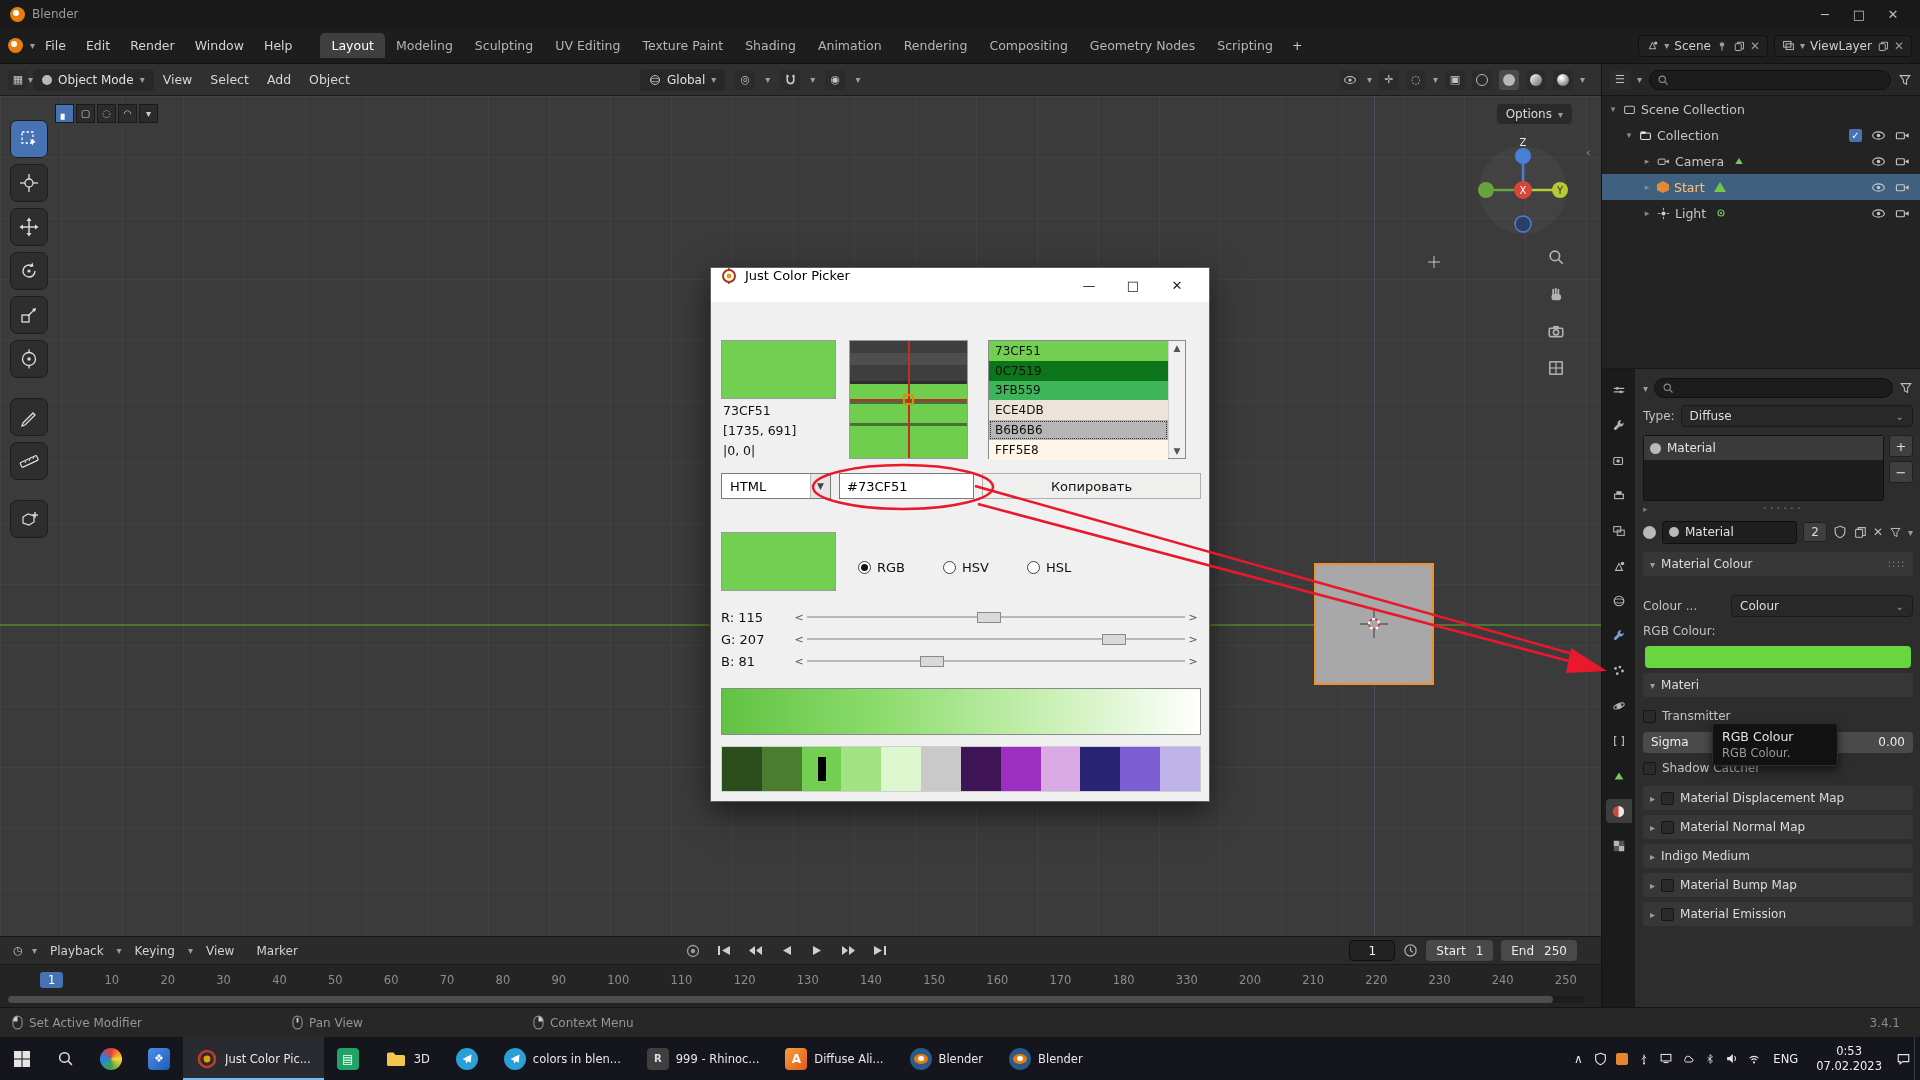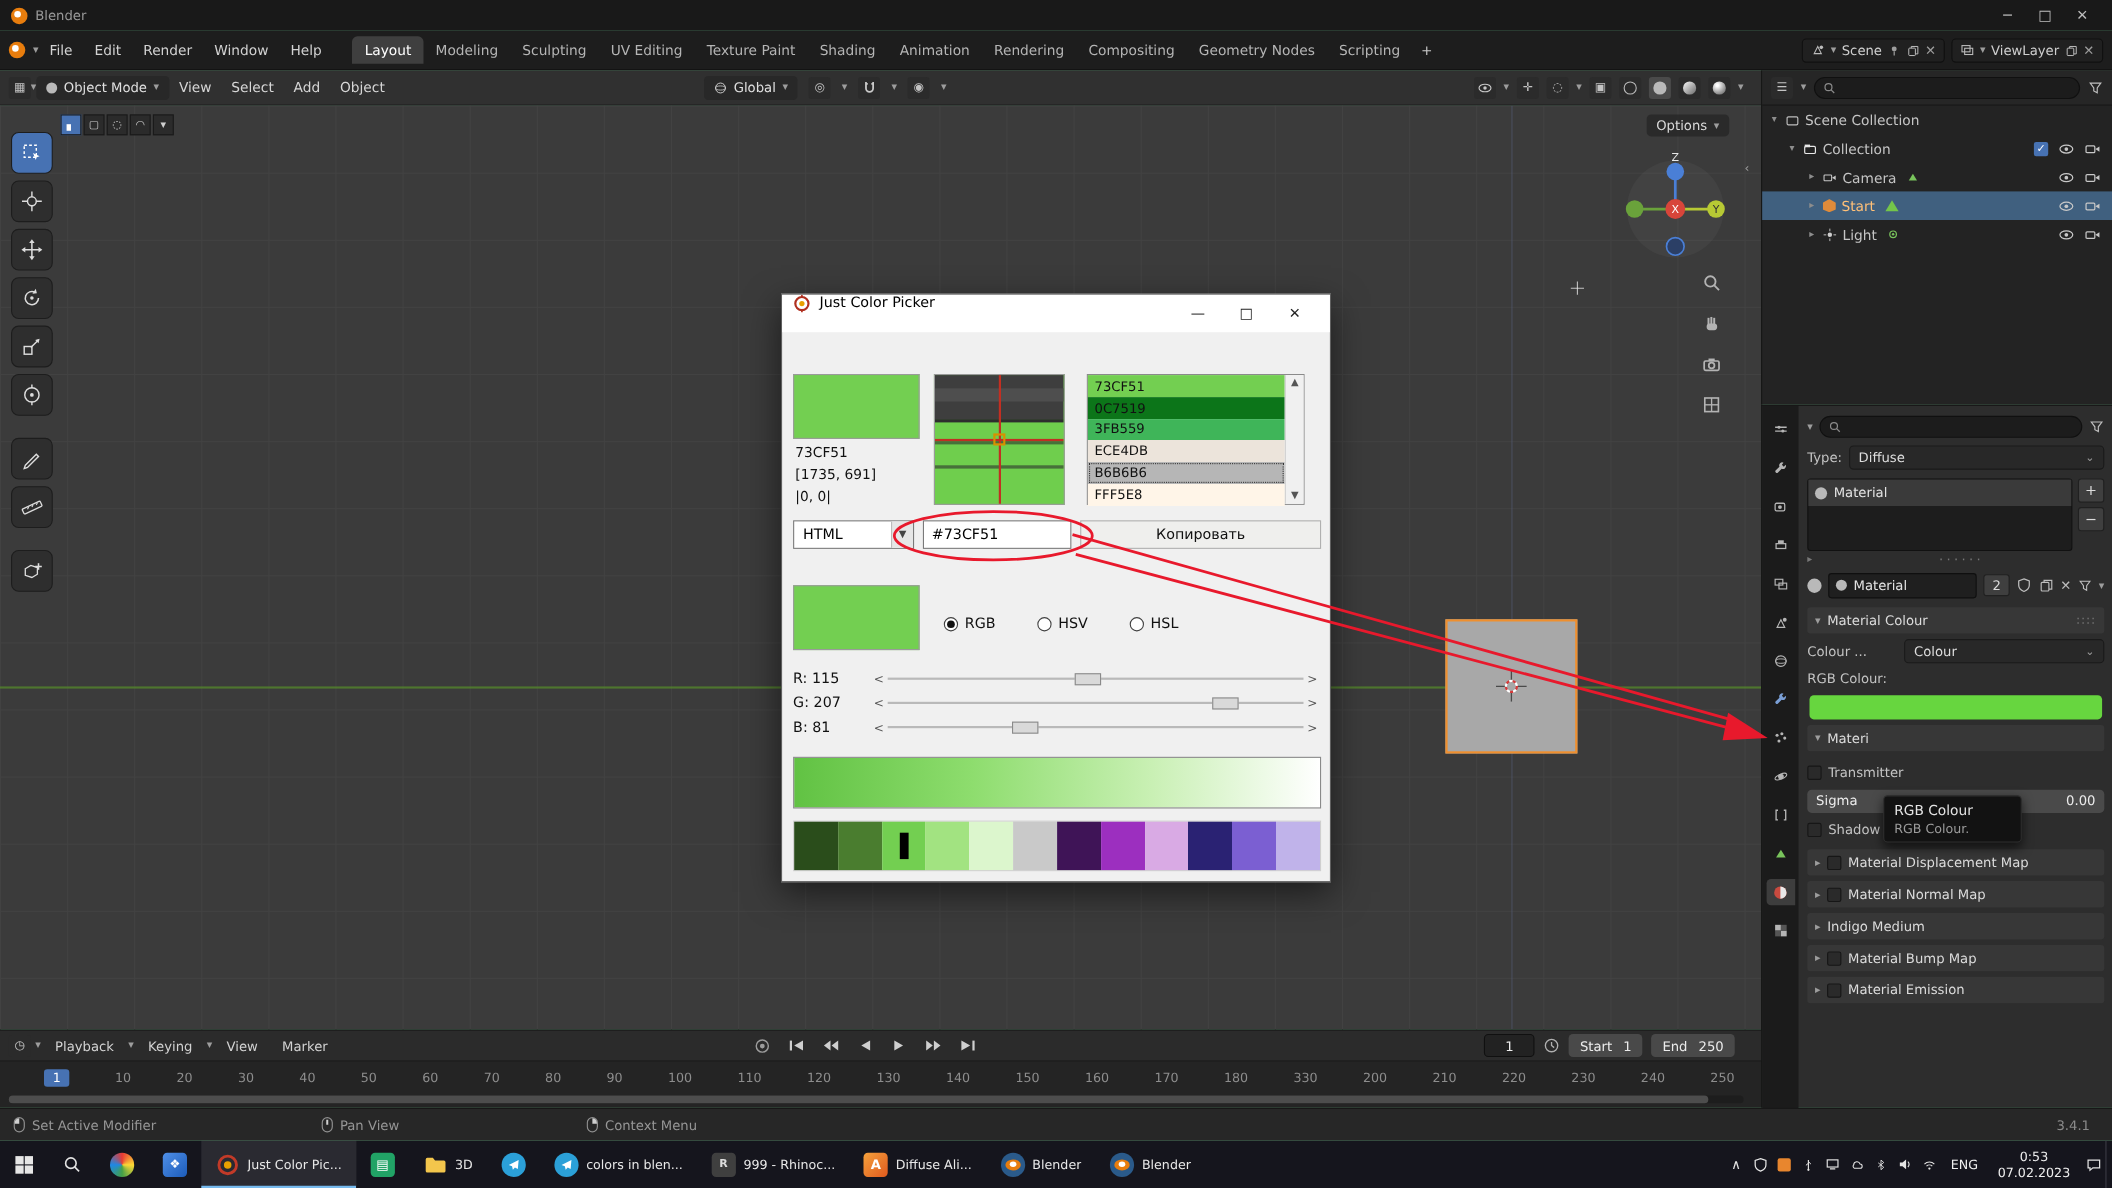--- a/index.html
+++ b/index.html
@@ -718,21 +718,21 @@
             <use href="#i-funnel"></use>
           </svg>
         <span class="tiny-ic">▾</span>
       </div>
 
       <div class="sect">
         <span class="tiny-ic">▾</span>
         <span>Material Colour</span>
         <span class="grip">∷∷</span>
       </div>
-      <div class="prow" style="height:28px;margin-top:2px">
+      <div class="prow" style="height:28px;margin-top:16px">
         <span style="width:82px">Colour ...</span>
         <span class="drop" style="flex:1">
           <span>Colour</span>
           <span class="tiny-ic">⌄</span>
         </span>
       </div>
       <div class="prow" style="height:22px">
         <span>RGB Colour:</span>
       </div>
       <div class="greenbar" style="background-color: rgb(103, 214, 63);"></div>

